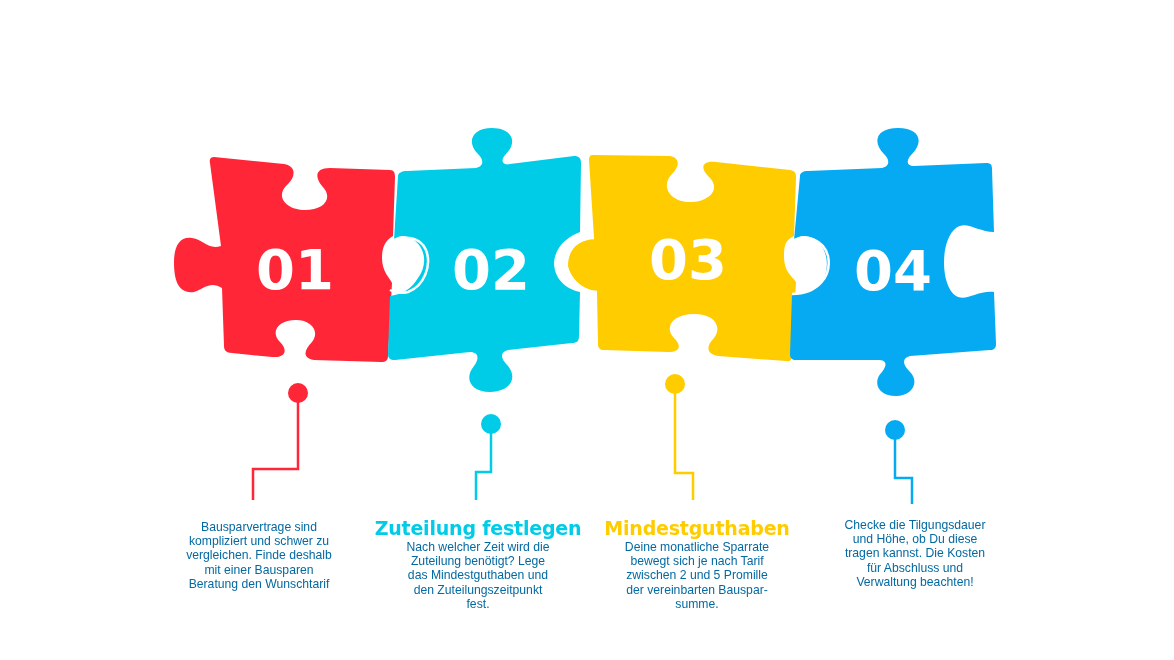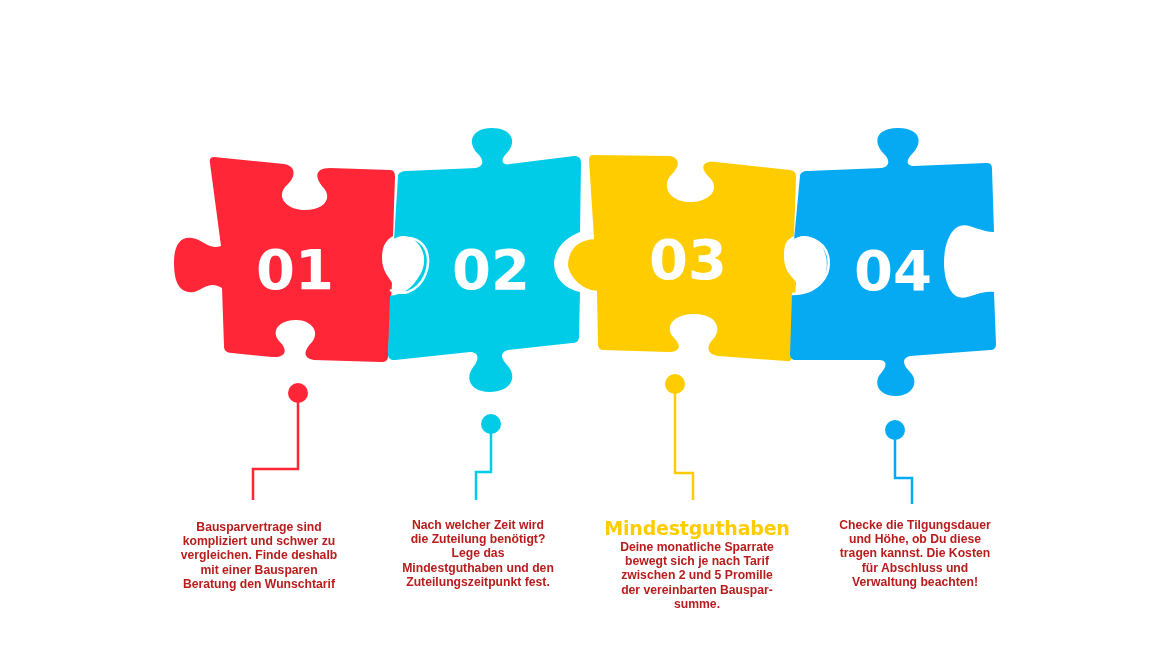--- a/index.html
+++ b/index.html
@@ -1,21 +1,21 @@
 <!DOCTYPE html>
 <html><head>
 <meta charset="utf-8">
 <style>
   html, body { margin:0; padding:0; background:#ffffff; }
   body { width:1174px; height:660px; position:relative; overflow:hidden; font-family:"DejaVu Sans", sans-serif; }
   #stage { position:absolute; left:0; top:0; width:1174px; height:660px; }
   .num { font-family:"DejaVu Sans", sans-serif; font-weight:bold; fill:#ffffff; font-size:56px; }
   .step { position:absolute; text-align:center; }
   .step-title { font-family:"DejaVu Sans", sans-serif; font-weight:bold; font-size:19px; line-height:22px; white-space:nowrap; letter-spacing:-0.2px; }
-  .step-desc { font-family:"Liberation Sans", sans-serif; font-size:12.2px; line-height:14.2px; color:#b91c1c; margin-top:1px;font-weight:bold; }
+  .step-desc { font-family:"Liberation Sans", sans-serif; font-size:12.2px; line-height:14.2px; color:#0369a1; margin-top:1px; }
 </style>
 </head>
 <body>
 
 <svg id="stage" width="1174" height="660" viewBox="0 0 1174 660" xmlns="http://www.w3.org/2000/svg">
 
   <g>
     <path fill="#FF2638" d="
       M214,157 L284,164
       C296,166 296,176 288,184 C274,196 286,210 305,210 C324,210 334,198 322,186 C314,176 316,168 330,168
@@ -90,20 +90,21 @@
     <circle cx="895" cy="430" r="10" fill="#05AAF3"></circle>
     <polyline points="895,430 895,478 912,478 912,504" fill="none" stroke="#05AAF3" stroke-width="2.5"></polyline>
   </g>
 </svg>
 
 <div class="step" style="left:179px; top:519px; width:160px;">
   <div class="step-desc">Bausparvertrage sind kompliziert und schwer zu vergleichen. Finde deshalb mit einer Bausparen Beratung den Wunschtarif</div>
 </div>
 
 <div class="step" style="left:370px; top:517px; width:216px;">
+  <div class="step-title" style="color:#00CCE8;">Zuteilung festlegen</div>
   <div class="step-desc" style="padding:0 32px;">Nach welcher Zeit wird die Zuteilung benötigt? Lege das Mindestguthaben und den Zuteilungszeitpunkt fest.</div>
 </div>
 
 <div class="step" style="left:603px; top:517px; width:188px;">
   <div class="step-title" style="color:#FFCC00;">Mindestguthaben</div>
   <div class="step-desc" style="padding:0 16px;">Deine monatliche Sparrate bewegt sich je nach Tarif zwischen 2 und 5 Promille der vereinbarten Bauspar-summe.</div>
 </div>
 
 <div class="step" style="left:812px; top:517px; width:206px;">
   <div class="step-desc" style="padding:0 26px;">Checke die Tilgungsdauer und Höhe, ob Du diese tragen kannst. Die Kosten für Abschluss und Verwaltung beachten!</div>

